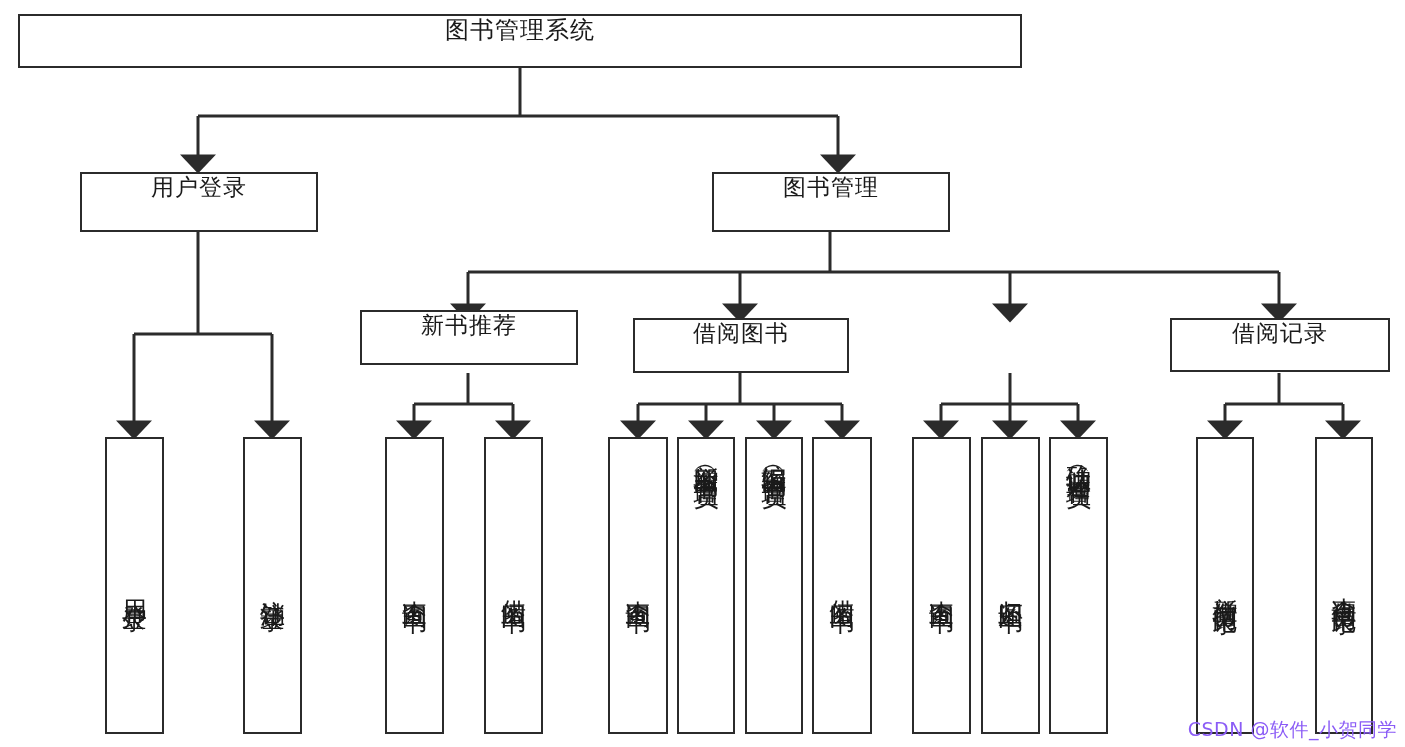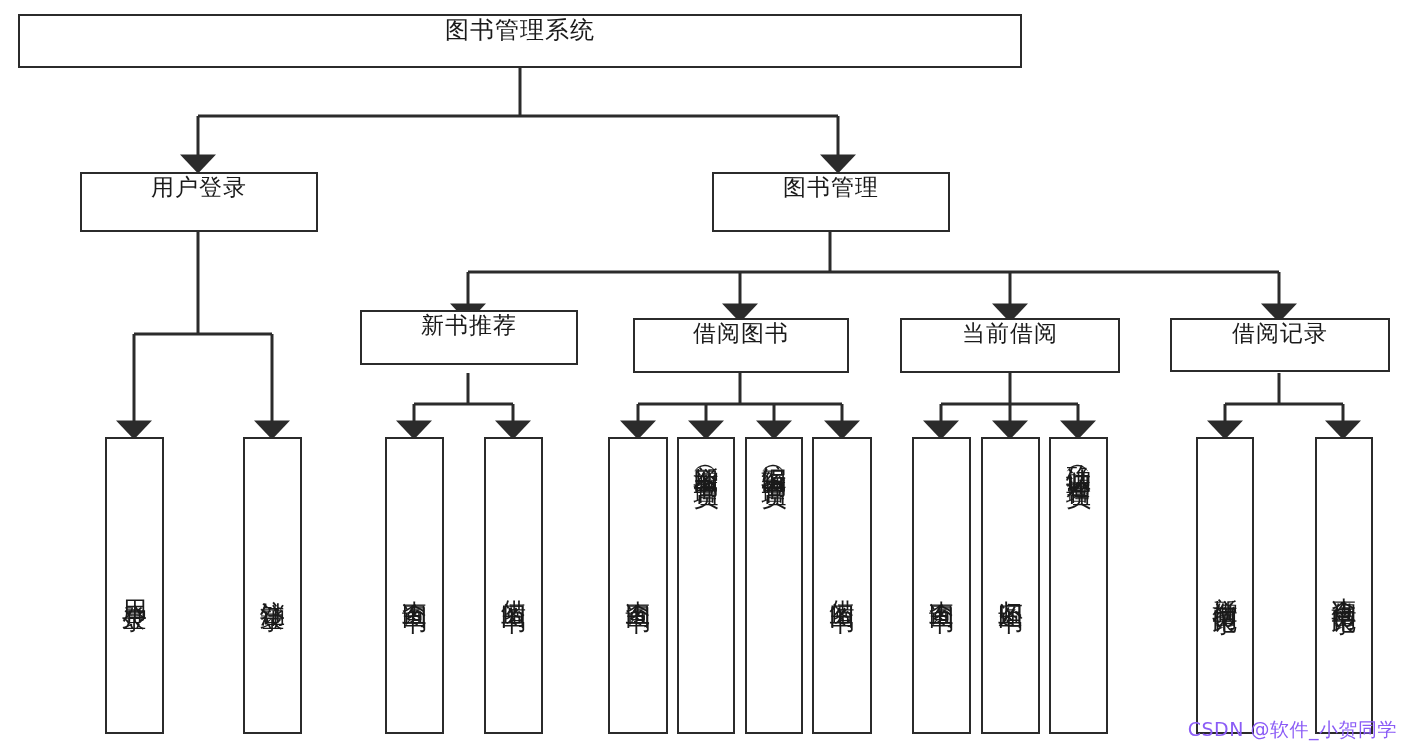--- a/index.html
+++ b/index.html
@@ -98,23 +98,20 @@
   <div class="node h-label" style="left:712px;top:172px;width:238px;height:60px;">
     <span>图书管理</span>
   </div>
 
   <div class="node h-label" style="left:360px;top:310px;width:218px;height:55px;">
     <span>新书推荐</span>
   </div>
   <div class="node h-label" style="left:633px;top:318px;width:216px;height:55px;">
     <span>借阅图书</span>
   </div>
-  <div class="node h-label" style="left:900px;top:318px;width:220px;height:55px;">
-    <span>当前借阅</span>
-  </div>
   <div class="node h-label" style="left:1170px;top:318px;width:220px;height:54px;">
     <span>借阅记录</span>
   </div>
 
   <div class="node leaf centered" style="left:105px;top:437px;width:59px;height:297px;">
     <span class="vtext">用户登录</span>
   </div>
   <div class="node leaf centered" style="left:243px;top:437px;width:59px;height:297px;">
     <span class="vtext">注销登录</span>
   </div>

